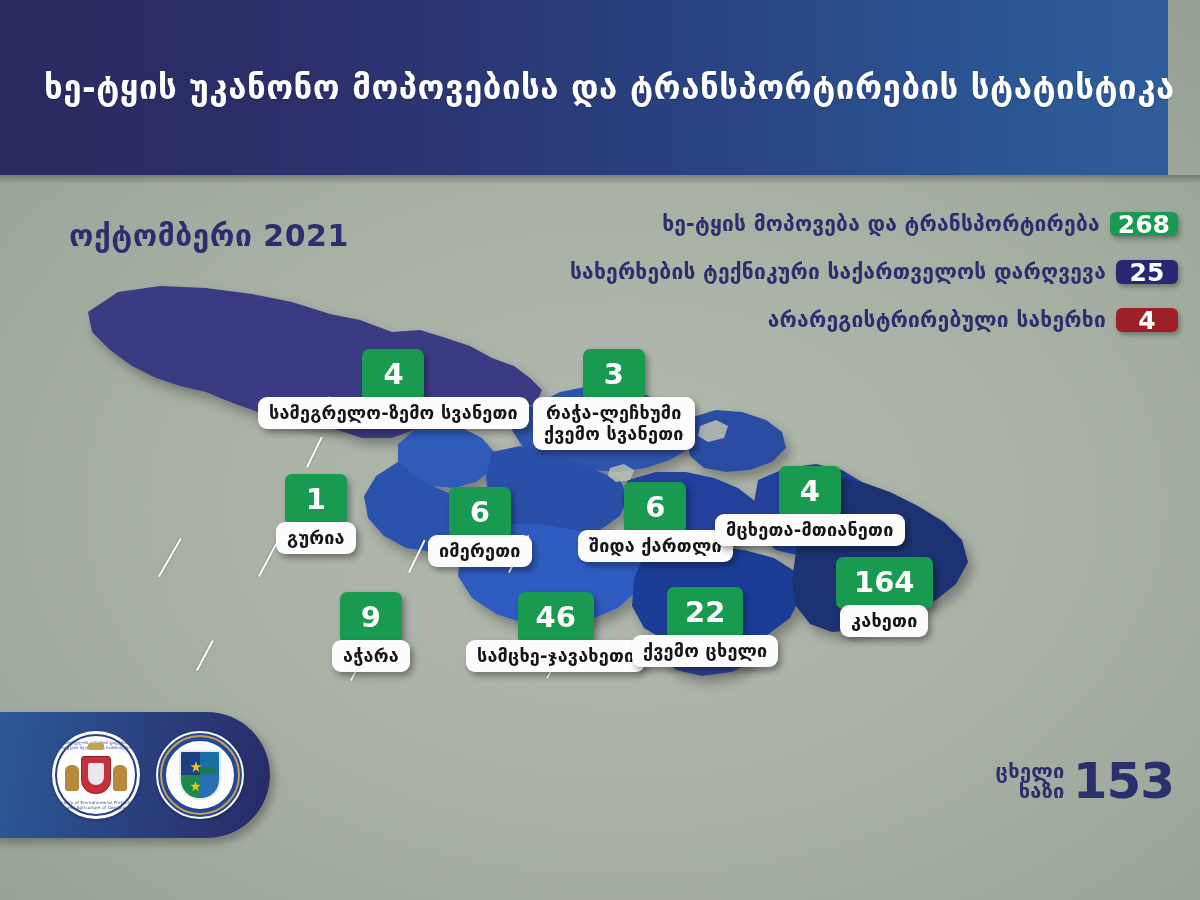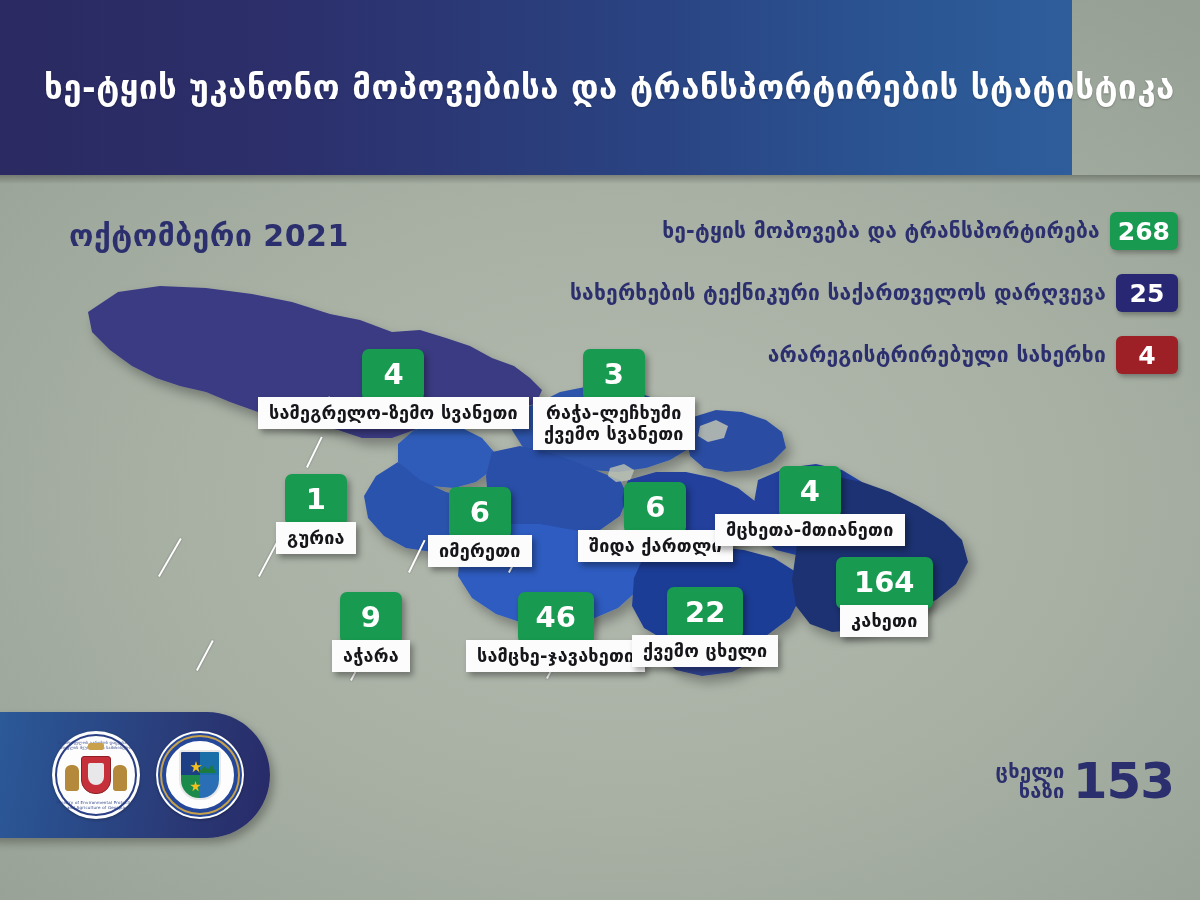--- a/index.html
+++ b/index.html
@@ -8,21 +8,21 @@
     font-family: "DejaVu Sans", "Liberation Sans", sans-serif;
     background:#a9b1a5;
     overflow:hidden;
     position:relative;
   }
   #stage { position:relative; width:1200px; height:900px; overflow:hidden;
            background: radial-gradient(ellipse 900px 620px at 52% 56%, #b2b9ae 0%, #a9b1a5 48%, #9fa89c 78%, #97a094 100%); }
 
   
   .header {
-    position:absolute; left:0; top:0; width:1072px; height:175px;
+    position:absolute; left:0; top:0; width:1168px; height:175px;
     background: linear-gradient(90deg,#2b2a62 0%, #2c2f6b 26%, #2a4483 62%, #2b5694 86%, #2f5d9b 100%);
     display:flex; align-items:center;
   }
   .header-title {
     color:#fff; font-size:33px; letter-spacing:0.5px;
     font-weight:700; padding-left:44px; white-space:nowrap;
     text-shadow:0 1px 2px rgba(0,0,0,.25);
   }
   .header-shadow {
     position:absolute; left:0; top:175px; width:1200px; height:9px;
@@ -33,21 +33,21 @@
   .date-label {
     position:absolute; left:46px; top:218px;
     color:#2c2f6e; font-size:30px; font-weight:700; letter-spacing:.5px;margin-left:23px;
   }
 
   
   .legend { position:absolute; right:22px; top:212px; display:flex; flex-direction:column; gap:24px; }
   .legend-row { display:flex; align-items:center; justify-content:flex-end; gap:10px; }
   .legend-text { color:#2c2f6e; font-size:21px; font-weight:700; letter-spacing:.2px; white-space:nowrap; }
   .legend-badge {
-    min-width:62px; height:38px; border-radius:6px; color:#fff;
+    min-width:62px; height:24px; border-radius:6px; color:#fff;
     display:flex; align-items:center; justify-content:center;
     font-size:25px; font-weight:700; padding:0 8px;
     box-shadow:2px 3px 5px rgba(0,0,0,.30);
   }
   .lb-green { background:#189a50; }
   .lb-navy  { background:#272773; }
   .lb-red   { background:#9d2027; }
 
   
   .map-wrap { position:absolute; left:0; top:180px; width:1050px; height:600px; }
@@ -55,21 +55,21 @@
 
   
   .marker { position:absolute; display:flex; flex-direction:column; align-items:center; }
   .marker .num {
     background:#189a50; color:#fff; border-radius:7px;
     font-size:29px; font-weight:700; line-height:1;
     padding:11px 18px 12px; min-width:62px; text-align:center;
     box-shadow:3px 4px 6px rgba(0,0,0,.35);
   }
   .marker .name {
-    background:#fcfcfc; color:#15151a; border-radius:0;
+    background:#fcfcfc; color:#15151a; border-radius:9px;
     font-size:18px; font-weight:700; line-height:1.18;
     padding:5px 11px 6px; white-space:pre; text-align:center;
     margin-top:-4px; box-shadow:3px 4px 6px rgba(0,0,0,.35);
     letter-spacing:.2px;
   }
   .leader { position:absolute; background:#fff; height:2px; transform-origin:0 0;
             box-shadow:0 0 2px rgba(0,0,0,.35); }
 
   
   .logo-pill {

